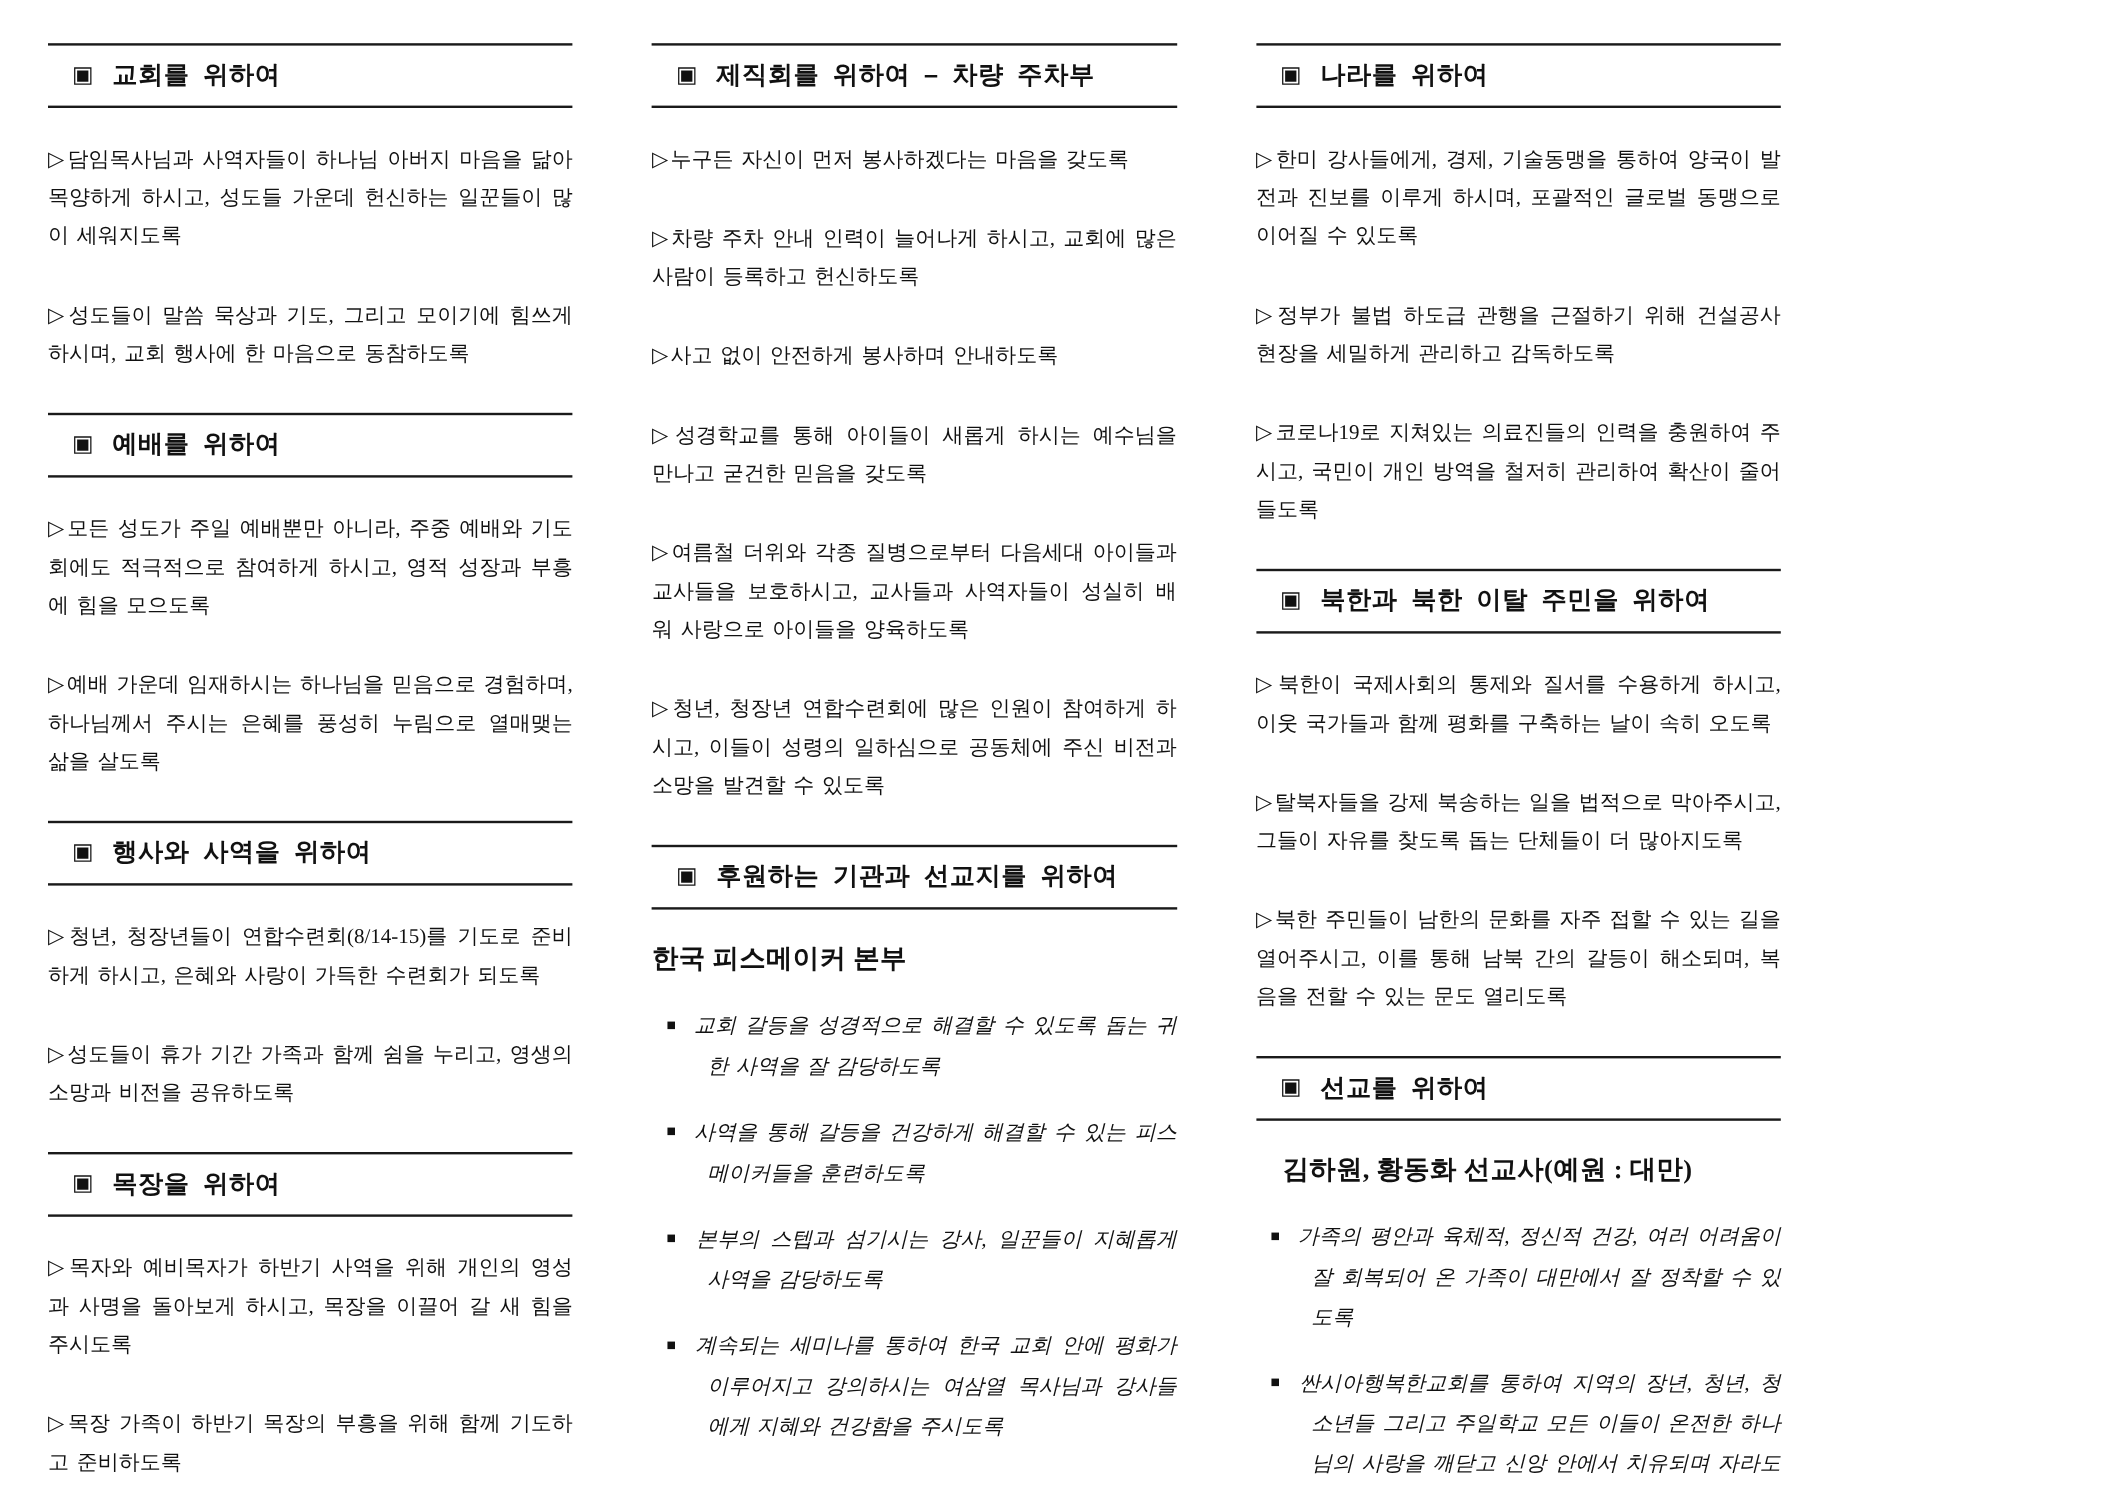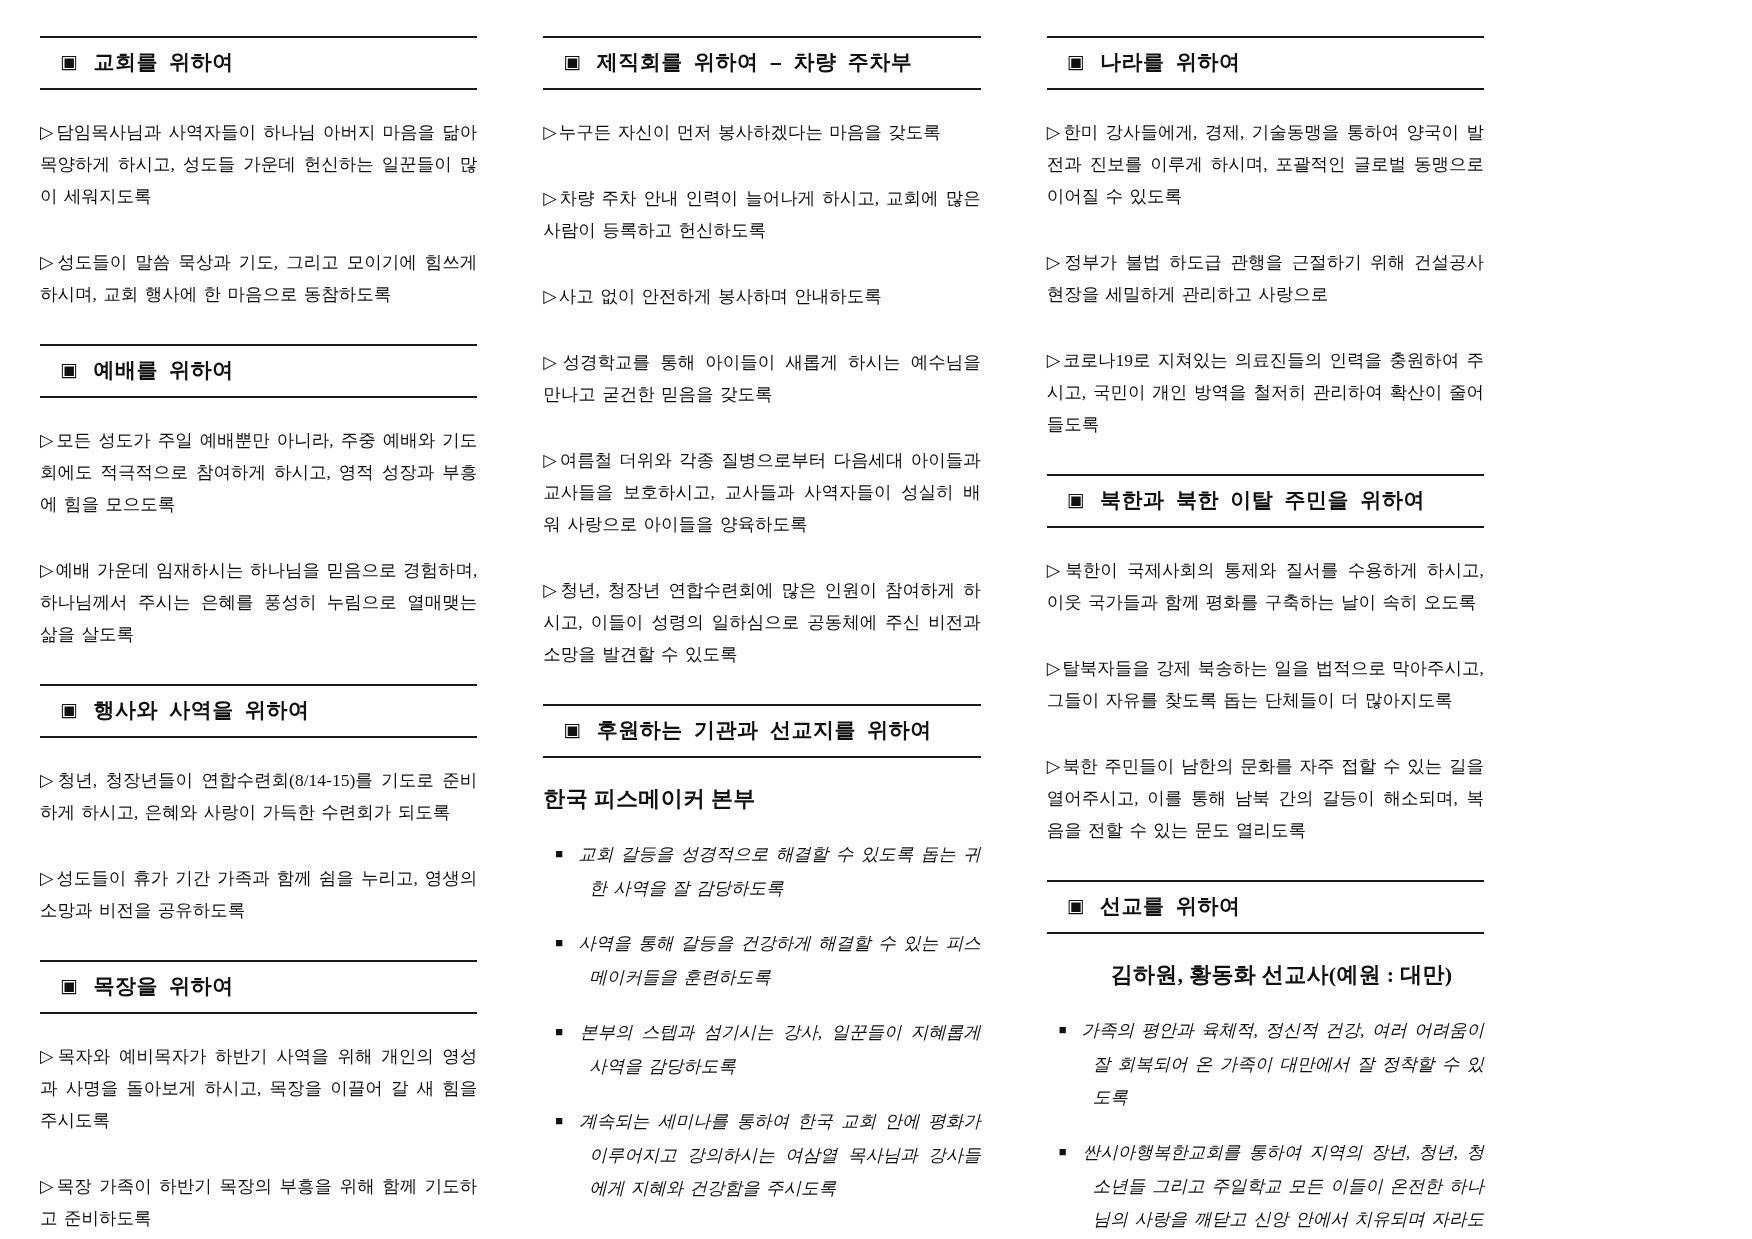--- a/index.html
+++ b/index.html
@@ -65,21 +65,21 @@
     margin-right: 14px;
     position: relative;
     top: -2px;
   }
   .subtitle {
     font-weight: bold;
     font-size: 22px;
     margin: 2px 0 24px 0;
     letter-spacing: 0.3px;
   }
-  .subtitle.indented { margin-left: 64px; }
+  .subtitle.indented { margin-left: 22px; }
 </style>
 </head>
 <body>
 
 <div class="page">
     <div class="col">
       <section class="sec">
         <div class="sec-header"><span class="mk">▣</span><span>교회를 위하여</span></div>
         <p class="tri"><span class="m">▷</span><span>담임목사님과 사역자들이 하나님 아버지 마음을 닮아 목양하게 하시고, 성도들 가운데 헌신하는 일꾼들이 많이 세워지도록</span></p>
         <p class="tri"><span class="m">▷</span><span>성도들이 말씀 묵상과 기도, 그리고 모이기에 힘쓰게 하시며, 교회 행사에 한 마음으로 동참하도록</span></p>
@@ -118,21 +118,21 @@
         <p class="sq"><span class="m">■</span><span>교회 갈등을 성경적으로 해결할 수 있도록 돕는 귀한 사역을 잘 감당하도록</span></p>
         <p class="sq"><span class="m">■</span><span>사역을 통해 갈등을 건강하게 해결할 수 있는 피스메이커들을 훈련하도록</span></p>
         <p class="sq"><span class="m">■</span><span>본부의 스텝과 섬기시는 강사, 일꾼들이 지혜롭게 사역을 감당하도록</span></p>
         <p class="sq"><span class="m">■</span><span>계속되는 세미나를 통하여 한국 교회 안에 평화가 이루어지고 강의하시는 여삼열 목사님과 강사들에게 지혜와 건강함을 주시도록</span></p>
       </section>
     </div>
     <div class="col">
       <section class="sec">
         <div class="sec-header"><span class="mk">▣</span><span>나라를 위하여</span></div>
         <p class="tri"><span class="m">▷</span><span>한미 강사들에게, 경제, 기술동맹을 통하여 양국이 발전과 진보를 이루게 하시며, 포괄적인 글로벌 동맹으로 이어질 수 있도록</span></p>
-        <p class="tri"><span class="m">▷</span><span>정부가 불법 하도급 관행을 근절하기 위해 건설공사 현장을 세밀하게 관리하고 사랑으로</span></p>
+        <p class="tri"><span class="m">▷</span><span>정부가 불법 하도급 관행을 근절하기 위해 건설공사 현장을 세밀하게 관리하고 감독하도록</span></p>
         <p class="tri"><span class="m">▷</span><span>코로나19로 지쳐있는 의료진들의 인력을 충원하여 주시고, 국민이 개인 방역을 철저히 관리하여 확산이 줄어들도록</span></p>
       </section>
       <section class="sec">
         <div class="sec-header"><span class="mk">▣</span><span>북한과 북한 이탈 주민을 위하여</span></div>
         <p class="tri"><span class="m">▷</span><span>북한이 국제사회의 통제와 질서를 수용하게 하시고, 이웃 국가들과 함께 평화를 구축하는 날이 속히 오도록</span></p>
         <p class="tri"><span class="m">▷</span><span>탈북자들을 강제 북송하는 일을 법적으로 막아주시고, 그들이 자유를 찾도록 돕는 단체들이 더 많아지도록</span></p>
         <p class="tri"><span class="m">▷</span><span>북한 주민들이 남한의 문화를 자주 접할 수 있는 길을 열어주시고, 이를 통해 남북 간의 갈등이 해소되며, 복음을 전할 수 있는 문도 열리도록</span></p>
       </section>
       <section class="sec">
         <div class="sec-header"><span class="mk">▣</span><span>선교를 위하여</span></div>

